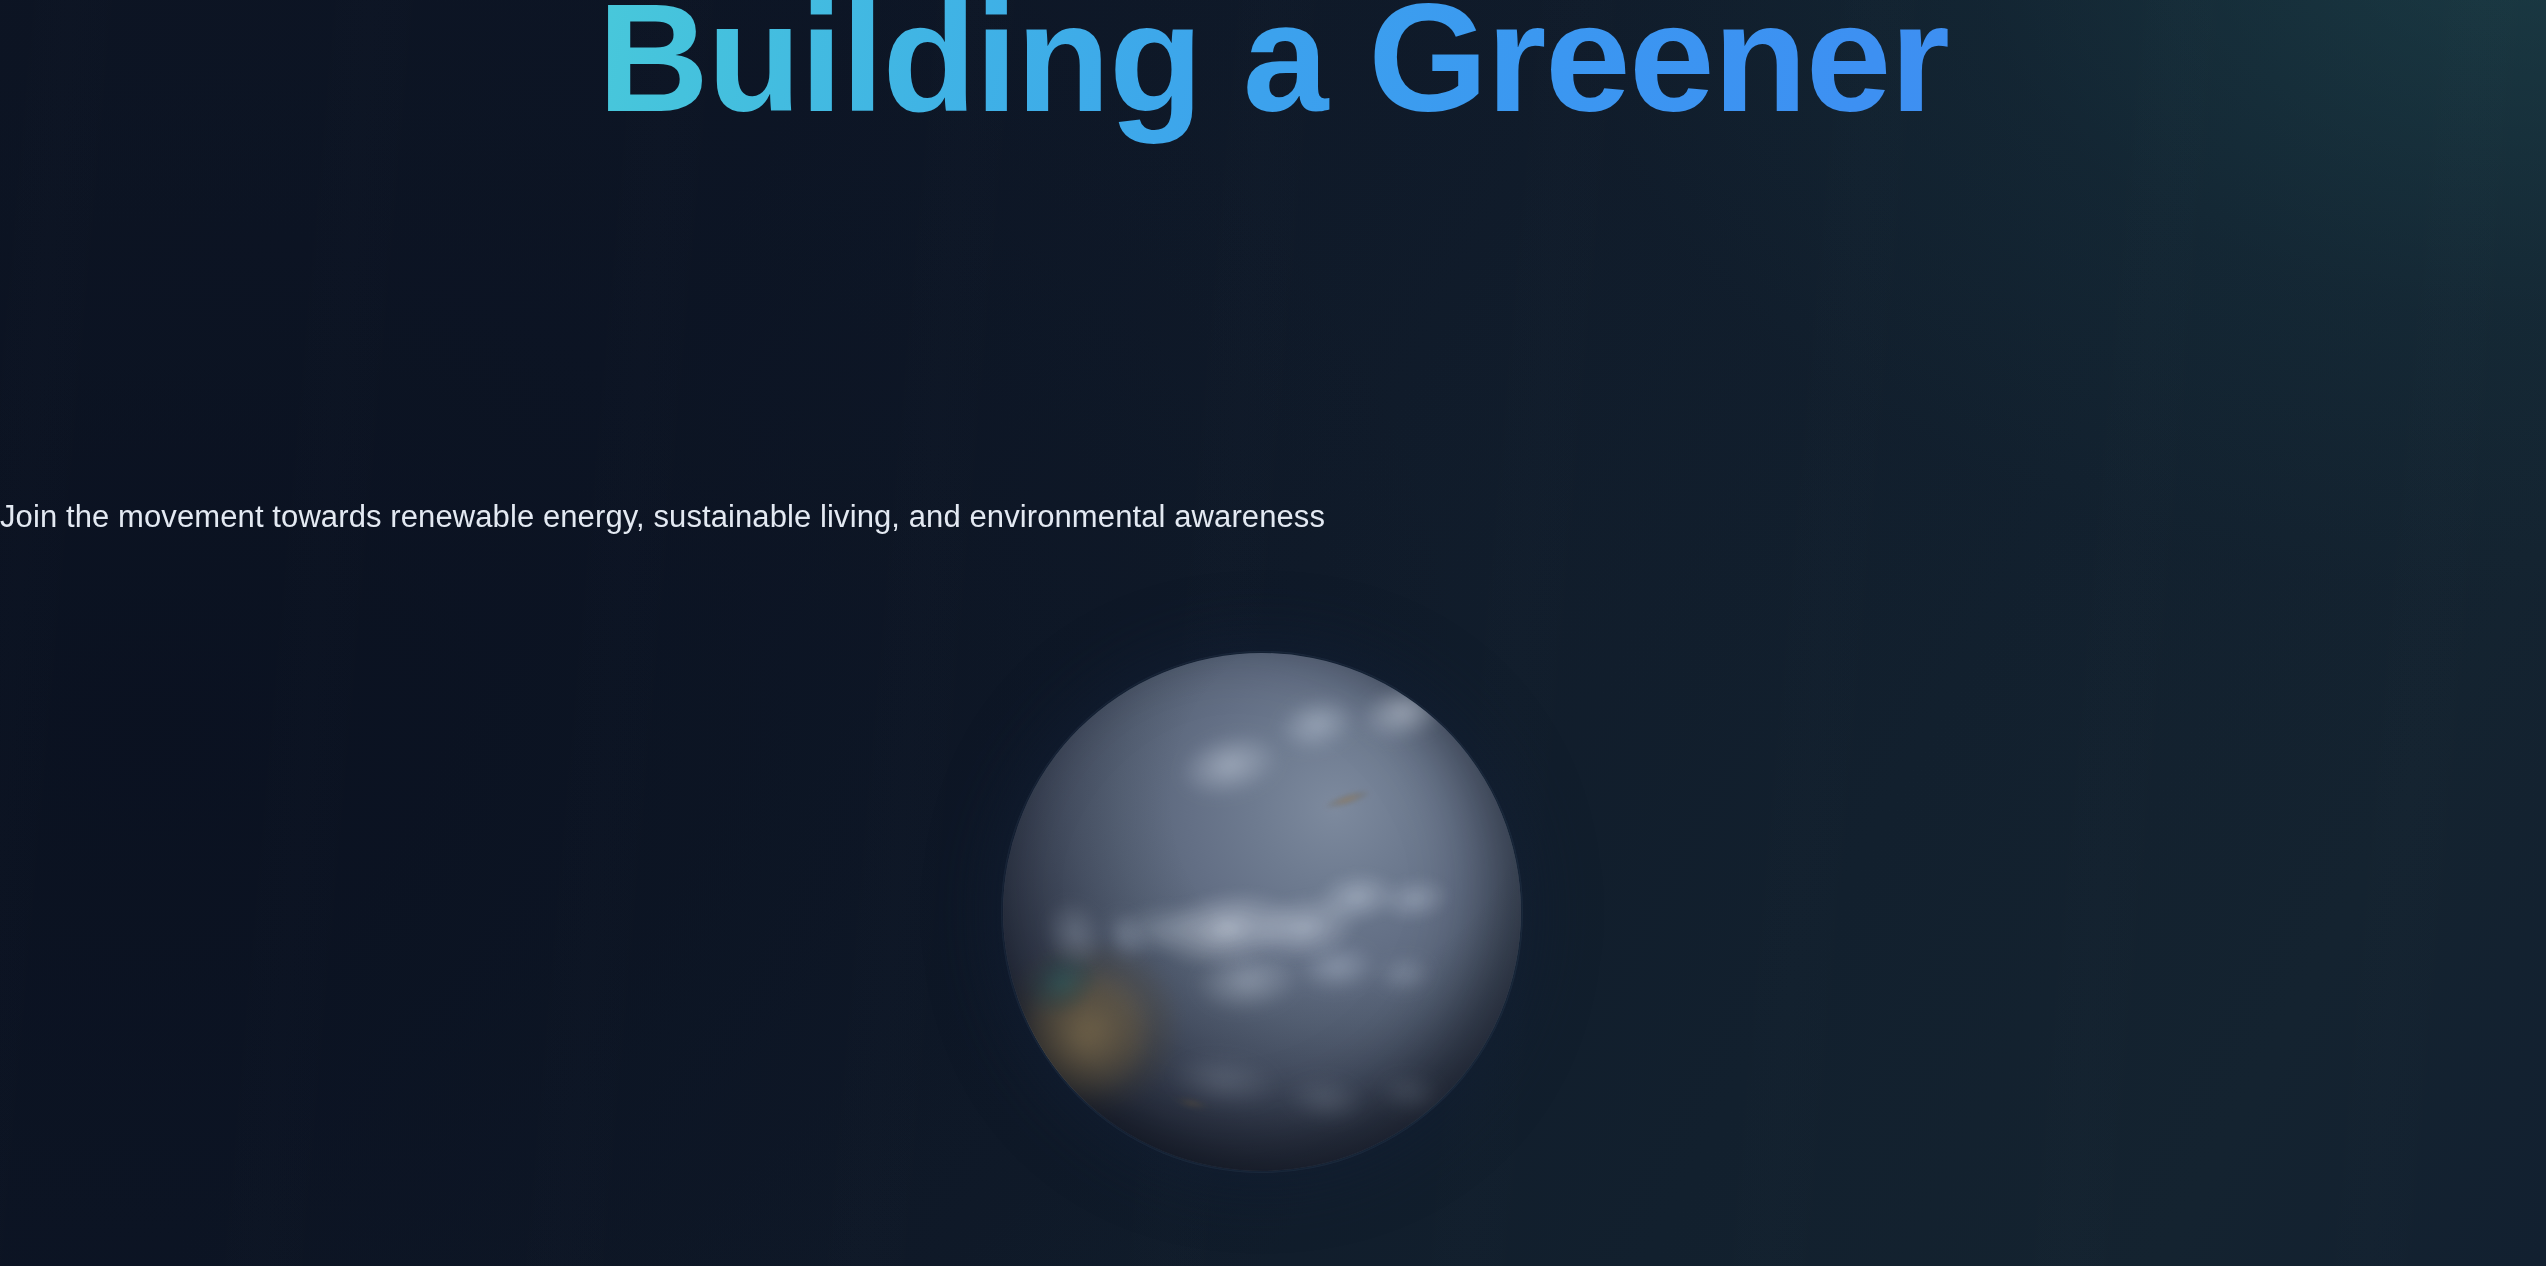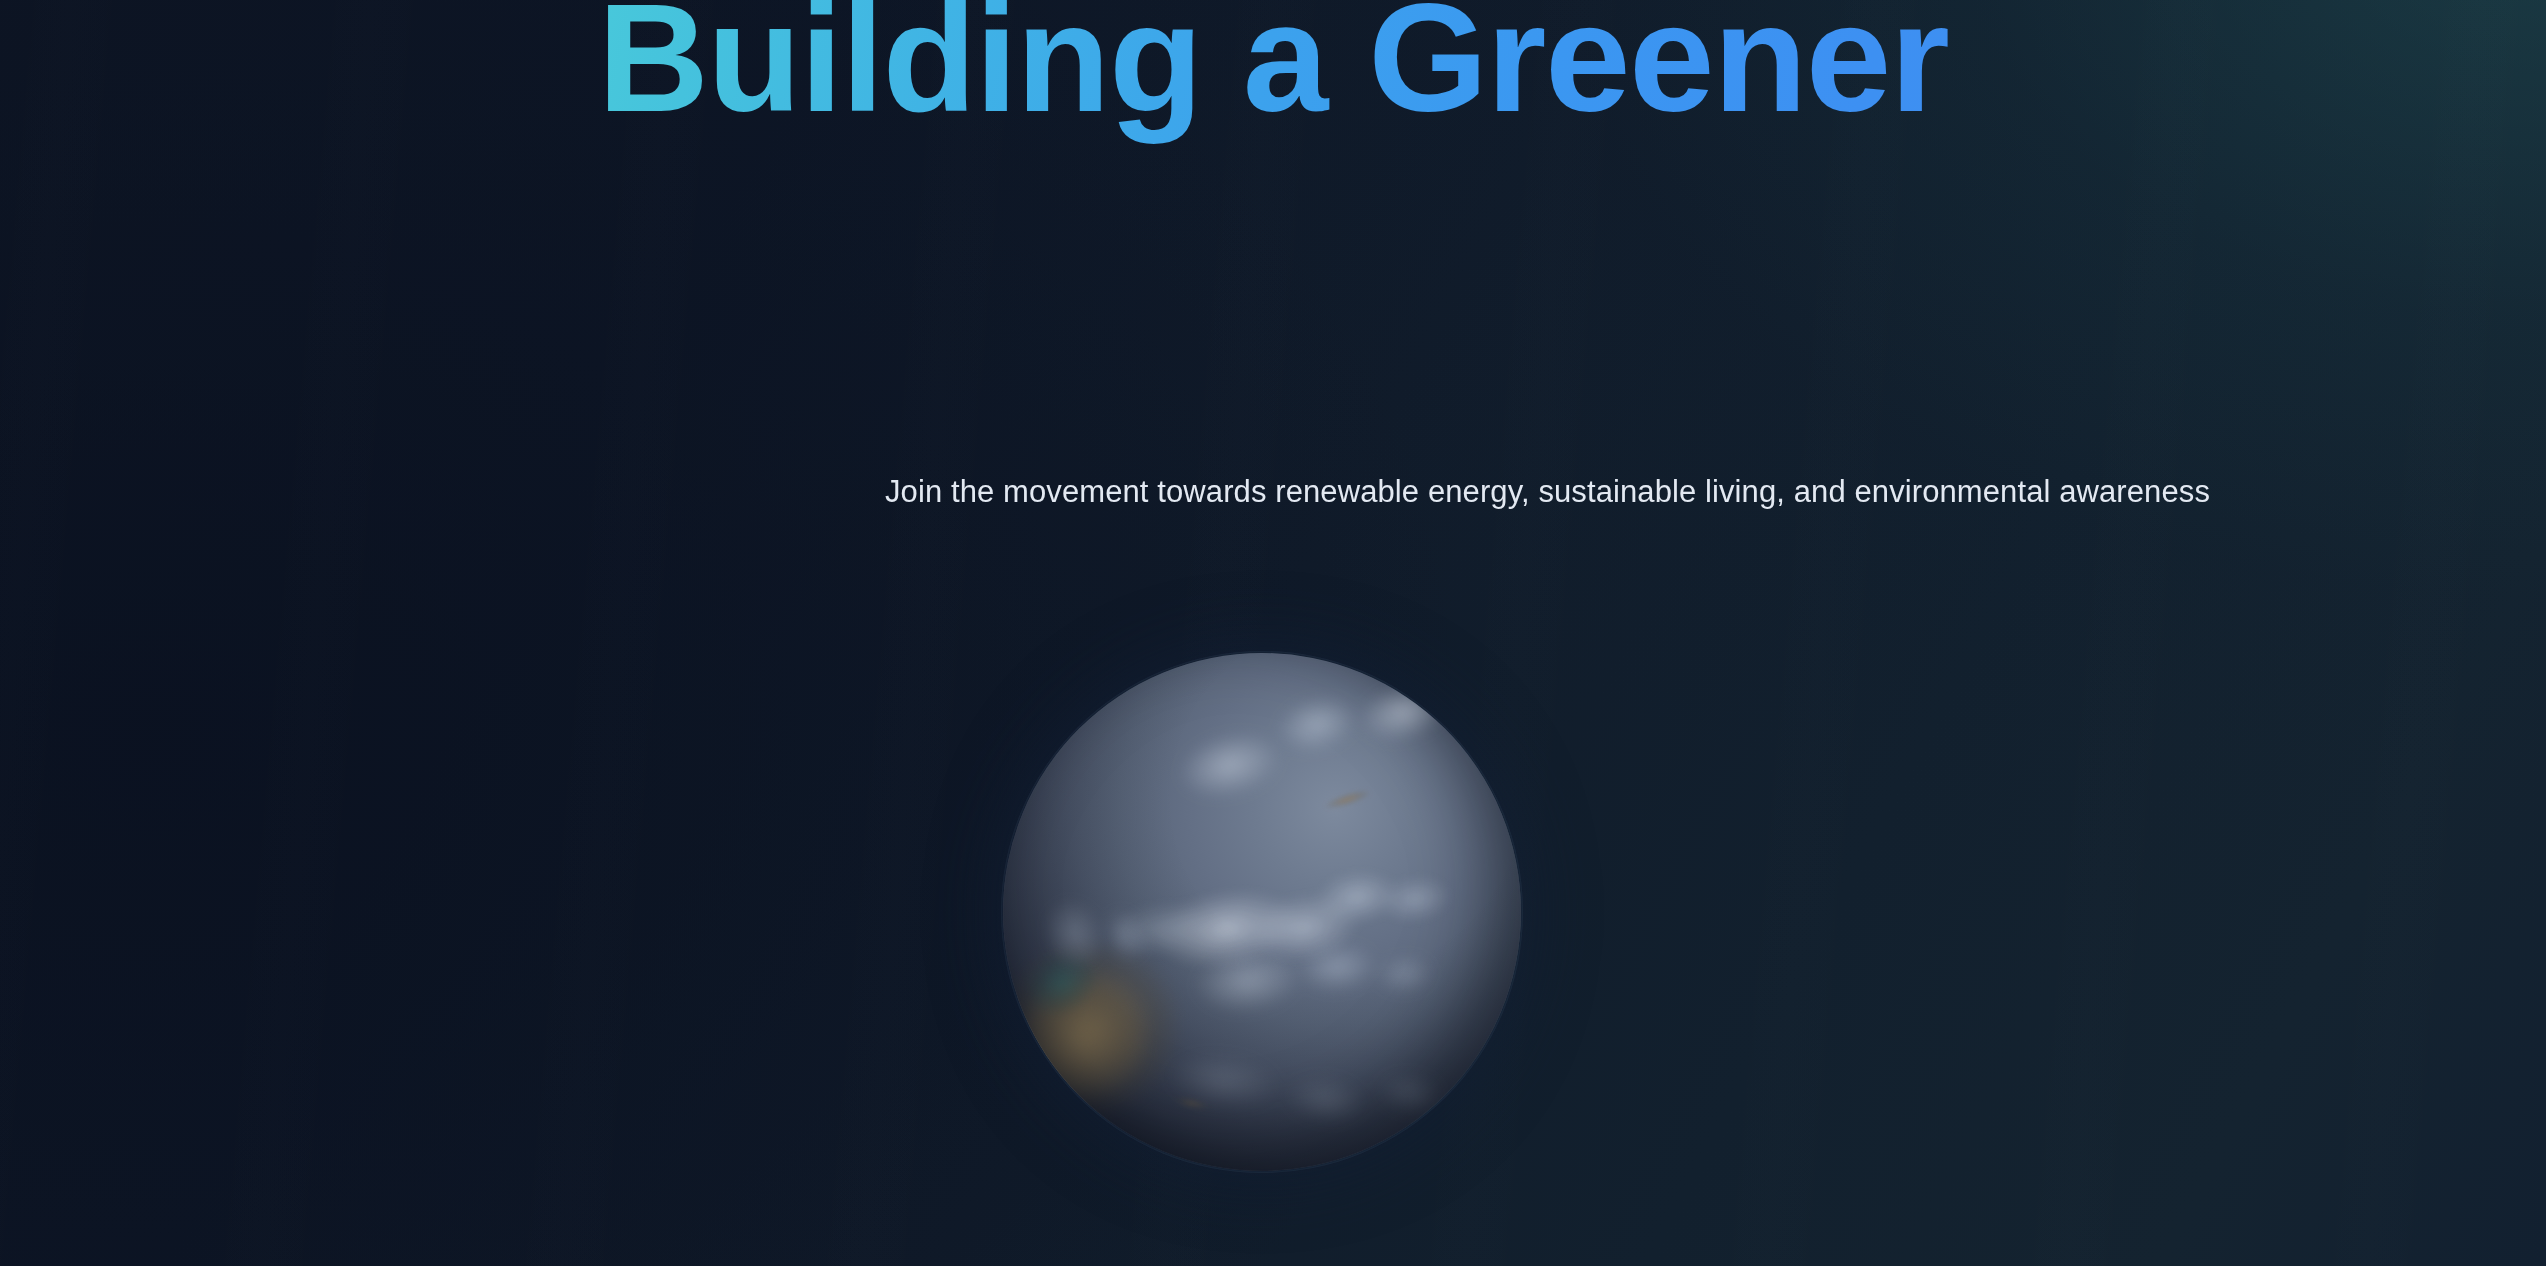--- a/index.html
+++ b/index.html
@@ -107,24 +107,24 @@
     color: transparent;
     -webkit-text-fill-color: transparent;
     padding: 0 180px;
   }
 
   .headline .line-break { display: block; height: 0; }
 
   
   .subtitle {
     position: absolute;
-    top: 468px;
+    top: 493px;
     left: 0;
     width: 2210px;
-    text-align: right;
+    text-align: left;
     font-size: 31px;
     font-weight: 400;
     line-height: 1.55;
     letter-spacing: 0.1px;
     color: #e3e9f2;
   }
 
   
   .globe-stage {
     position: absolute;

